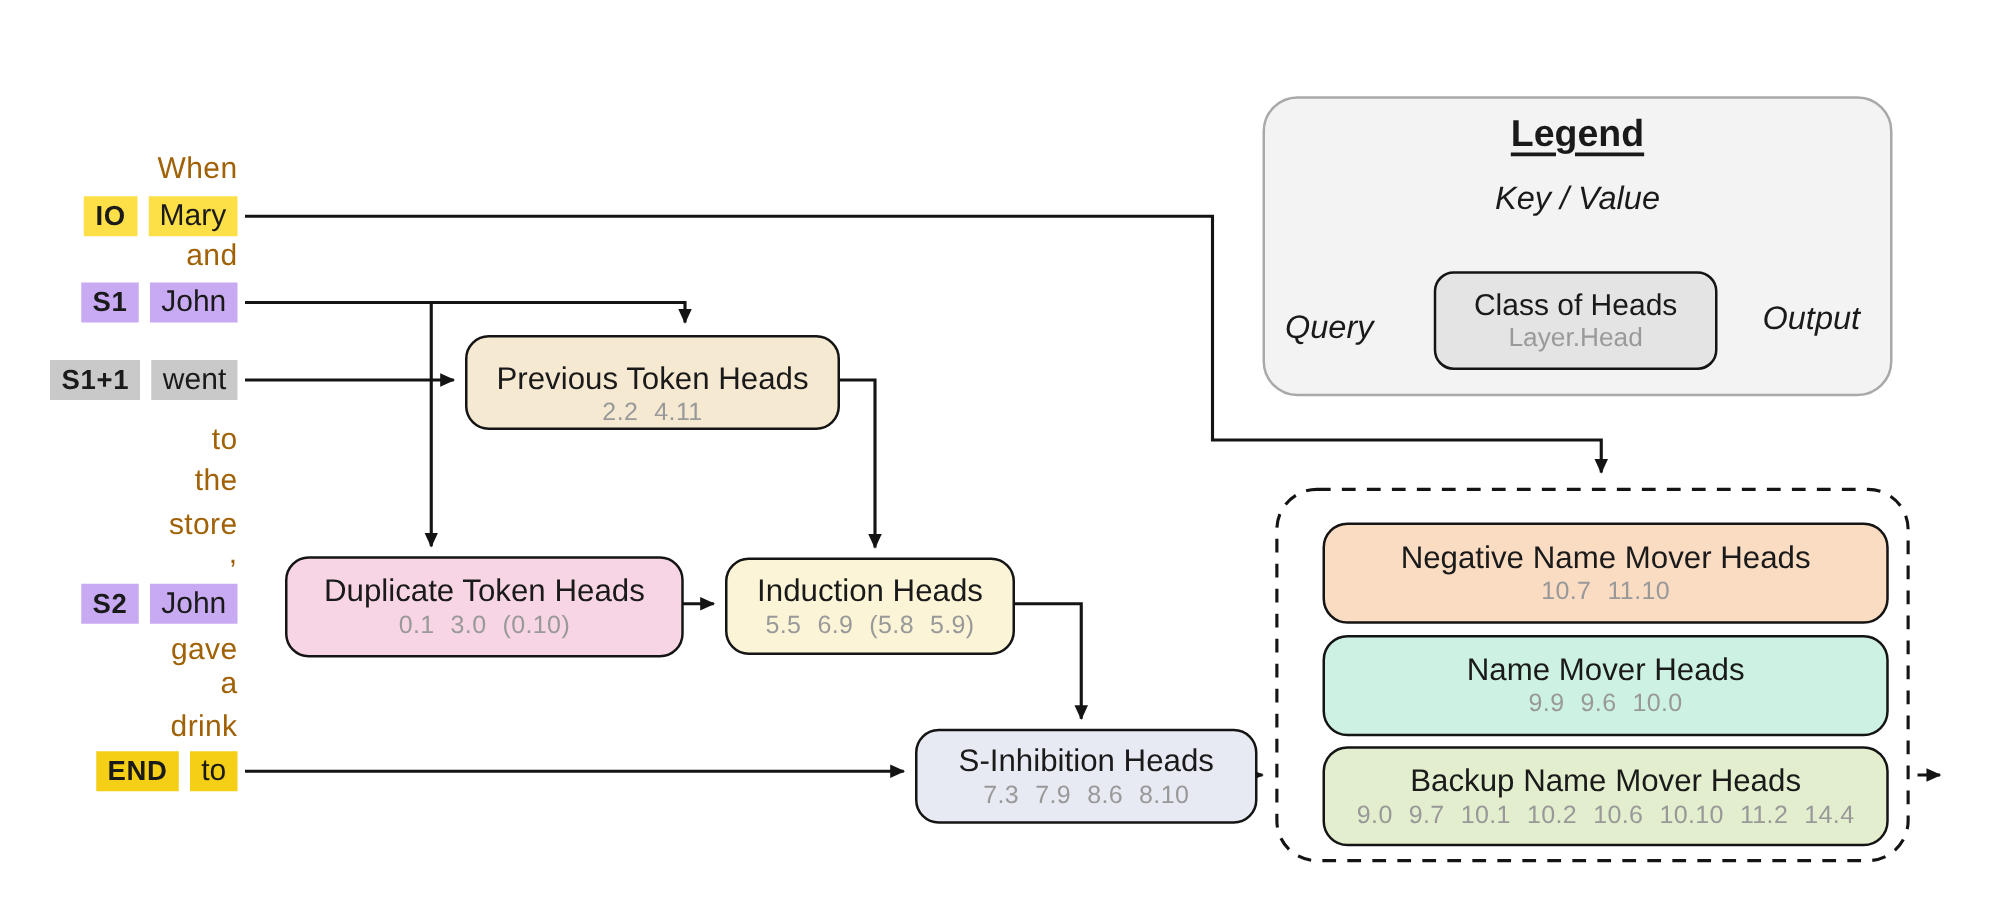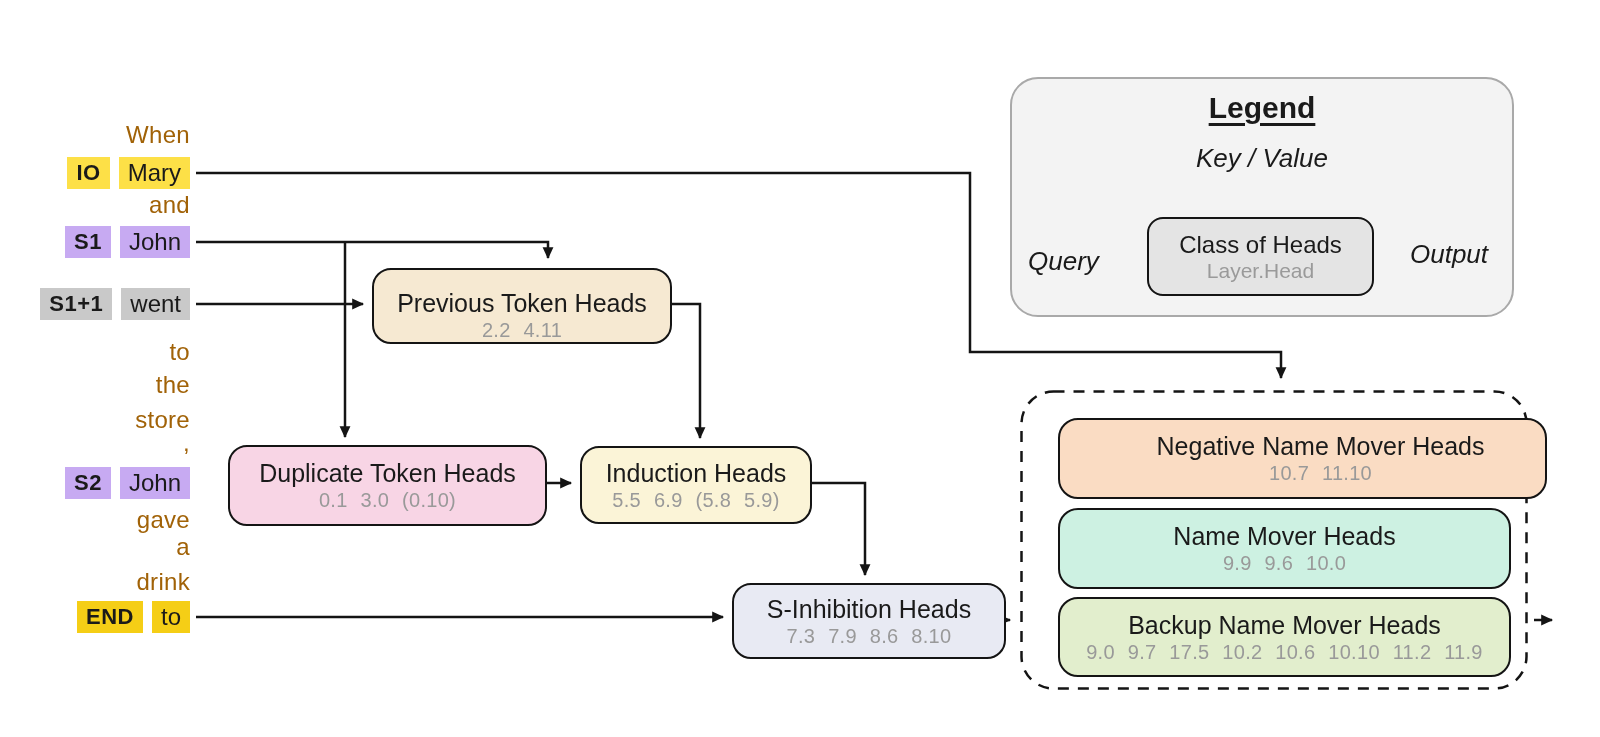--- a/index.html
+++ b/index.html
@@ -41,21 +41,21 @@
   .class-box{position:absolute;left:135px;top:138px;width:223px;height:75px;background:#e4e4e4;
              border:2.5px solid #141414;border-radius:16px;
              display:flex;flex-direction:column;align-items:center;justify-content:center;}
   .class-title{font-size:24px;color:#1a1a1a;}
   .class-sub{font-size:21px;color:#9a9a9a;}
 
   
   .mover-group{position:absolute;left:1020px;top:390px;width:508px;height:300px;z-index:2;}
   .mover-box{position:absolute;left:38px;width:449px;border:2.5px solid #141414;border-radius:20px;
              display:flex;flex-direction:column;align-items:center;justify-content:center;gap:1px;}
-  #mover-negative{top:28px;height:77px;background:#fadcc3;padding-left:36px;}
+  #mover-negative{top:28px;height:77px;background:#fadcc3;}
   #mover-name{top:118px;height:77px;background:#cdf1e2;}
   #mover-backup{top:207px;height:76px;background:#e2eecd;}
 </style>
 </head>
 <body>
 
 <div class="canvas">
 
   <svg class="connectors" width="1600" height="737" viewBox="0 0 1600 737">
     <defs>
@@ -173,17 +173,17 @@
     <div class="mover-box" id="mover-negative">
       <div class="hbox-title">Negative Name Mover Heads</div>
       <div class="hbox-heads">10.7 11.10</div>
     </div>
     <div class="mover-box" id="mover-name">
       <div class="hbox-title">Name Mover Heads</div>
       <div class="hbox-heads">9.9 9.6 10.0</div>
     </div>
     <div class="mover-box" id="mover-backup">
       <div class="hbox-title">Backup Name Mover Heads</div>
-      <div class="hbox-heads">9.0 9.7 17.5 10.2 10.6 10.10 11.2 11.9</div>
+      <div class="hbox-heads">9.0 9.7 10.1 10.2 10.6 10.10 11.2 14.4</div>
     </div>
   </div>
 
 </div>
 
 </body></html>

